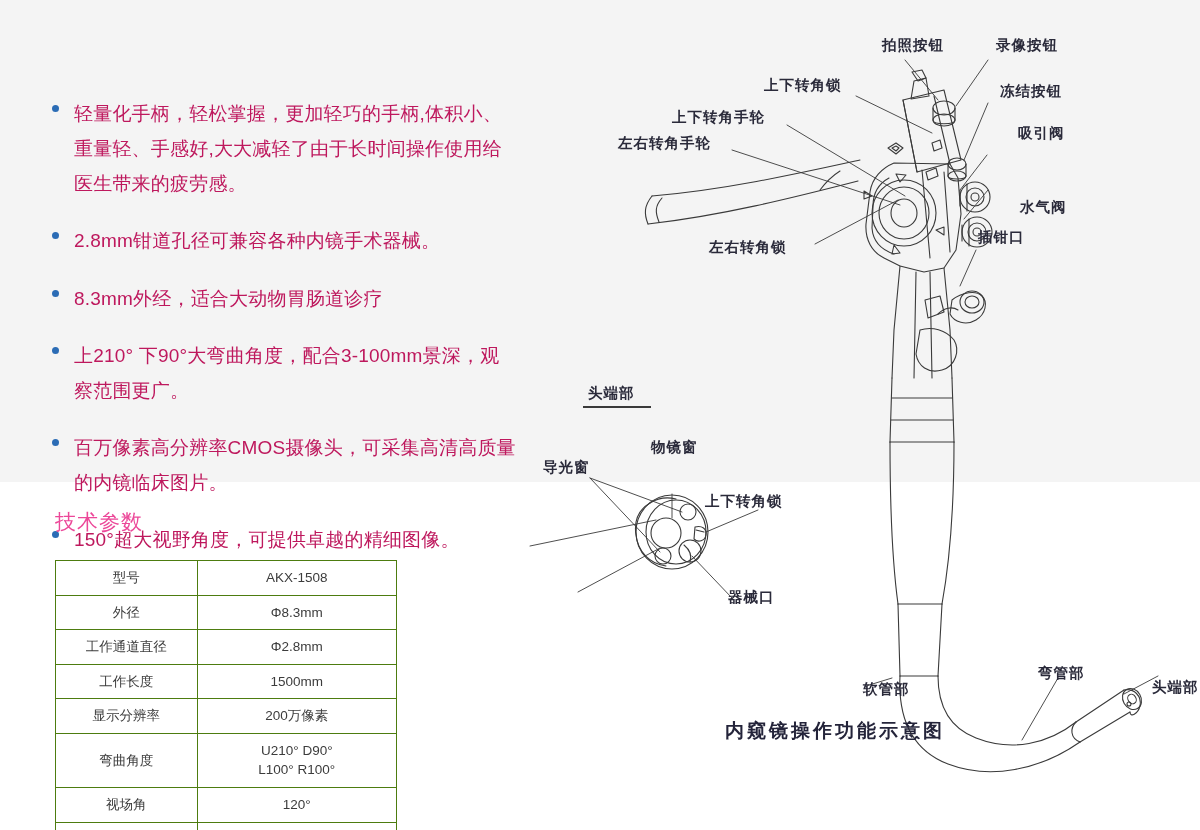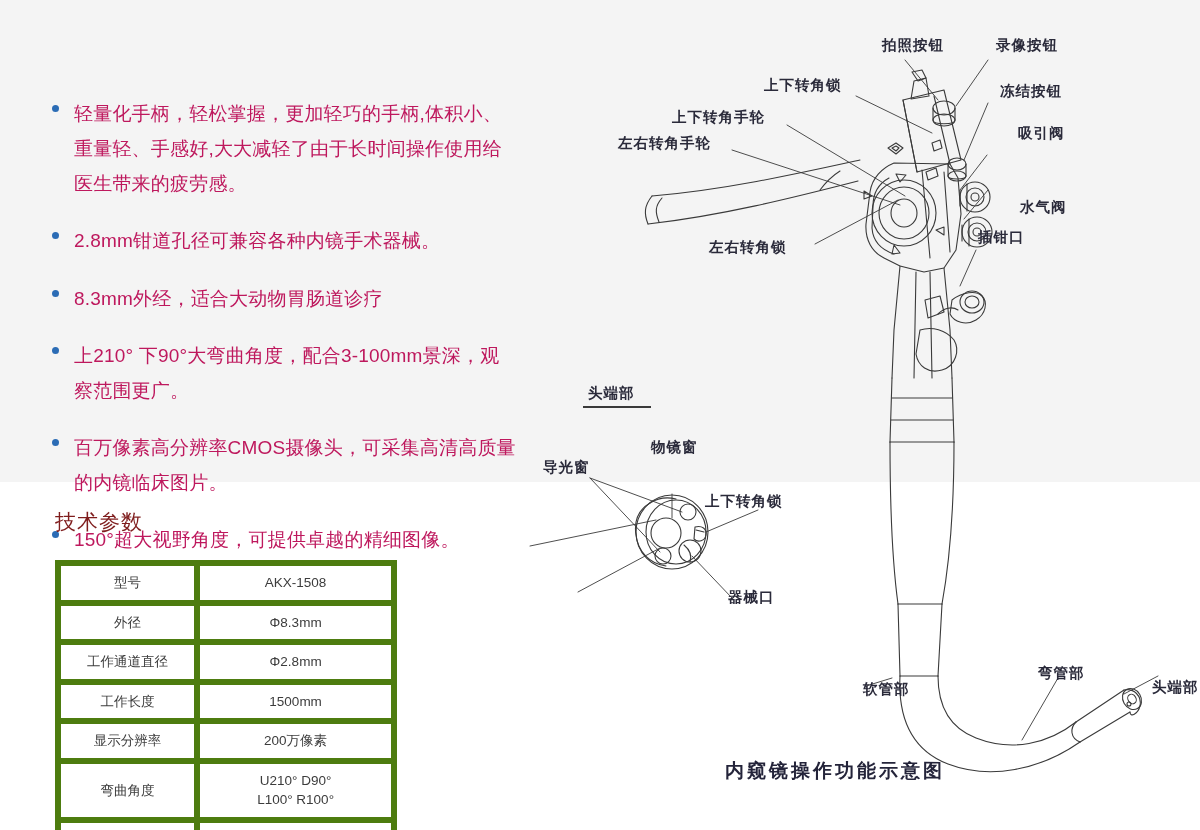--- a/index.html
+++ b/index.html
@@ -30,49 +30,49 @@
   }
   .feature-item .dot {
     position:absolute; left:4px; top:9px;
     width:7px; height:7px; border-radius:50%;
     background:#2b6cb5;
   }
 
   
   .spec-title {
     position:absolute; left:55px; top:508px;
-    font-size:21px; color:#7f1d1d; letter-spacing:1px;text-align:center;
+    font-size:21px; color:#ec4899; letter-spacing:1px;text-align:center;
   }
   .spec-table {
     position:absolute; left:55px; top:560px;
     width:342px; border-collapse:collapse;
     font-size:13.5px; color:#3c3c3c;
   }
   .spec-table td {
-    border:6px solid #4d7c0f;
+    border:1px solid #4d7c0f;
     text-align:center; padding:7px 4px;
     line-height:1.45;
   }
   .spec-table td.k { width:142px; }
   .spec-table td.v { width:200px; }
 
   
   .diagram {
     position:absolute; left:520px; top:0; width:680px; height:830px;
   }
   .diagram svg { display:block; }
 
   .dlabel {
     position:absolute;
     font-family:"Liberation Serif","DejaVu Serif",serif;
     font-size:14.5px; color:#2a2a3a; white-space:nowrap;
     letter-spacing:1px; font-weight:600;
   }
   .caption {
-    position:absolute; left:725px; top:758px;
+    position:absolute; left:725px; top:718px;
     font-family:"Liberation Serif","DejaVu Serif",serif;
     font-size:19px; font-weight:700; color:#24243a;
     letter-spacing:3px; white-space:nowrap;
   }
   .tip-head-label {
     position:absolute; left:588px; top:384px;
     font-family:"Liberation Serif","DejaVu Serif",serif;
     font-size:14.5px; font-weight:600; color:#2a2a3a;
     letter-spacing:1px;
   }

